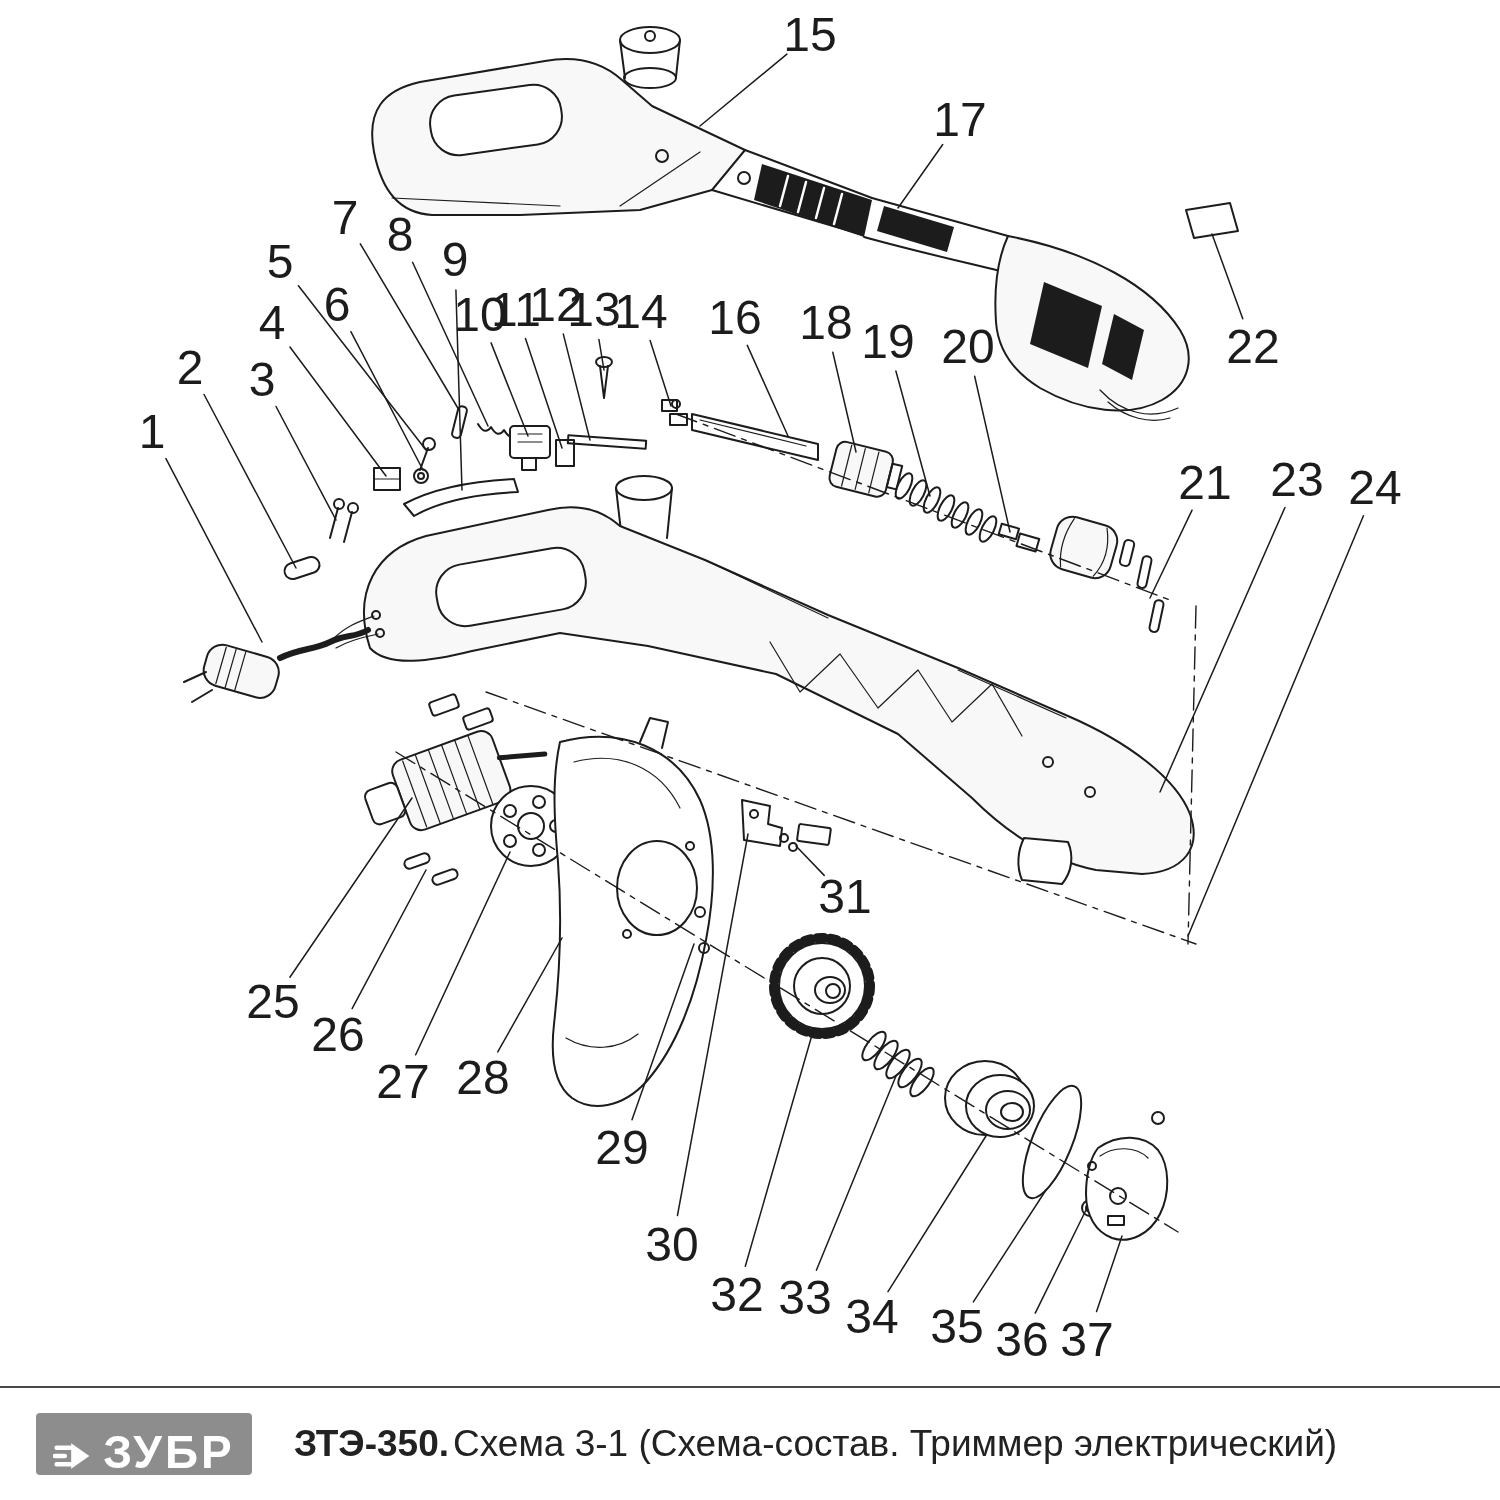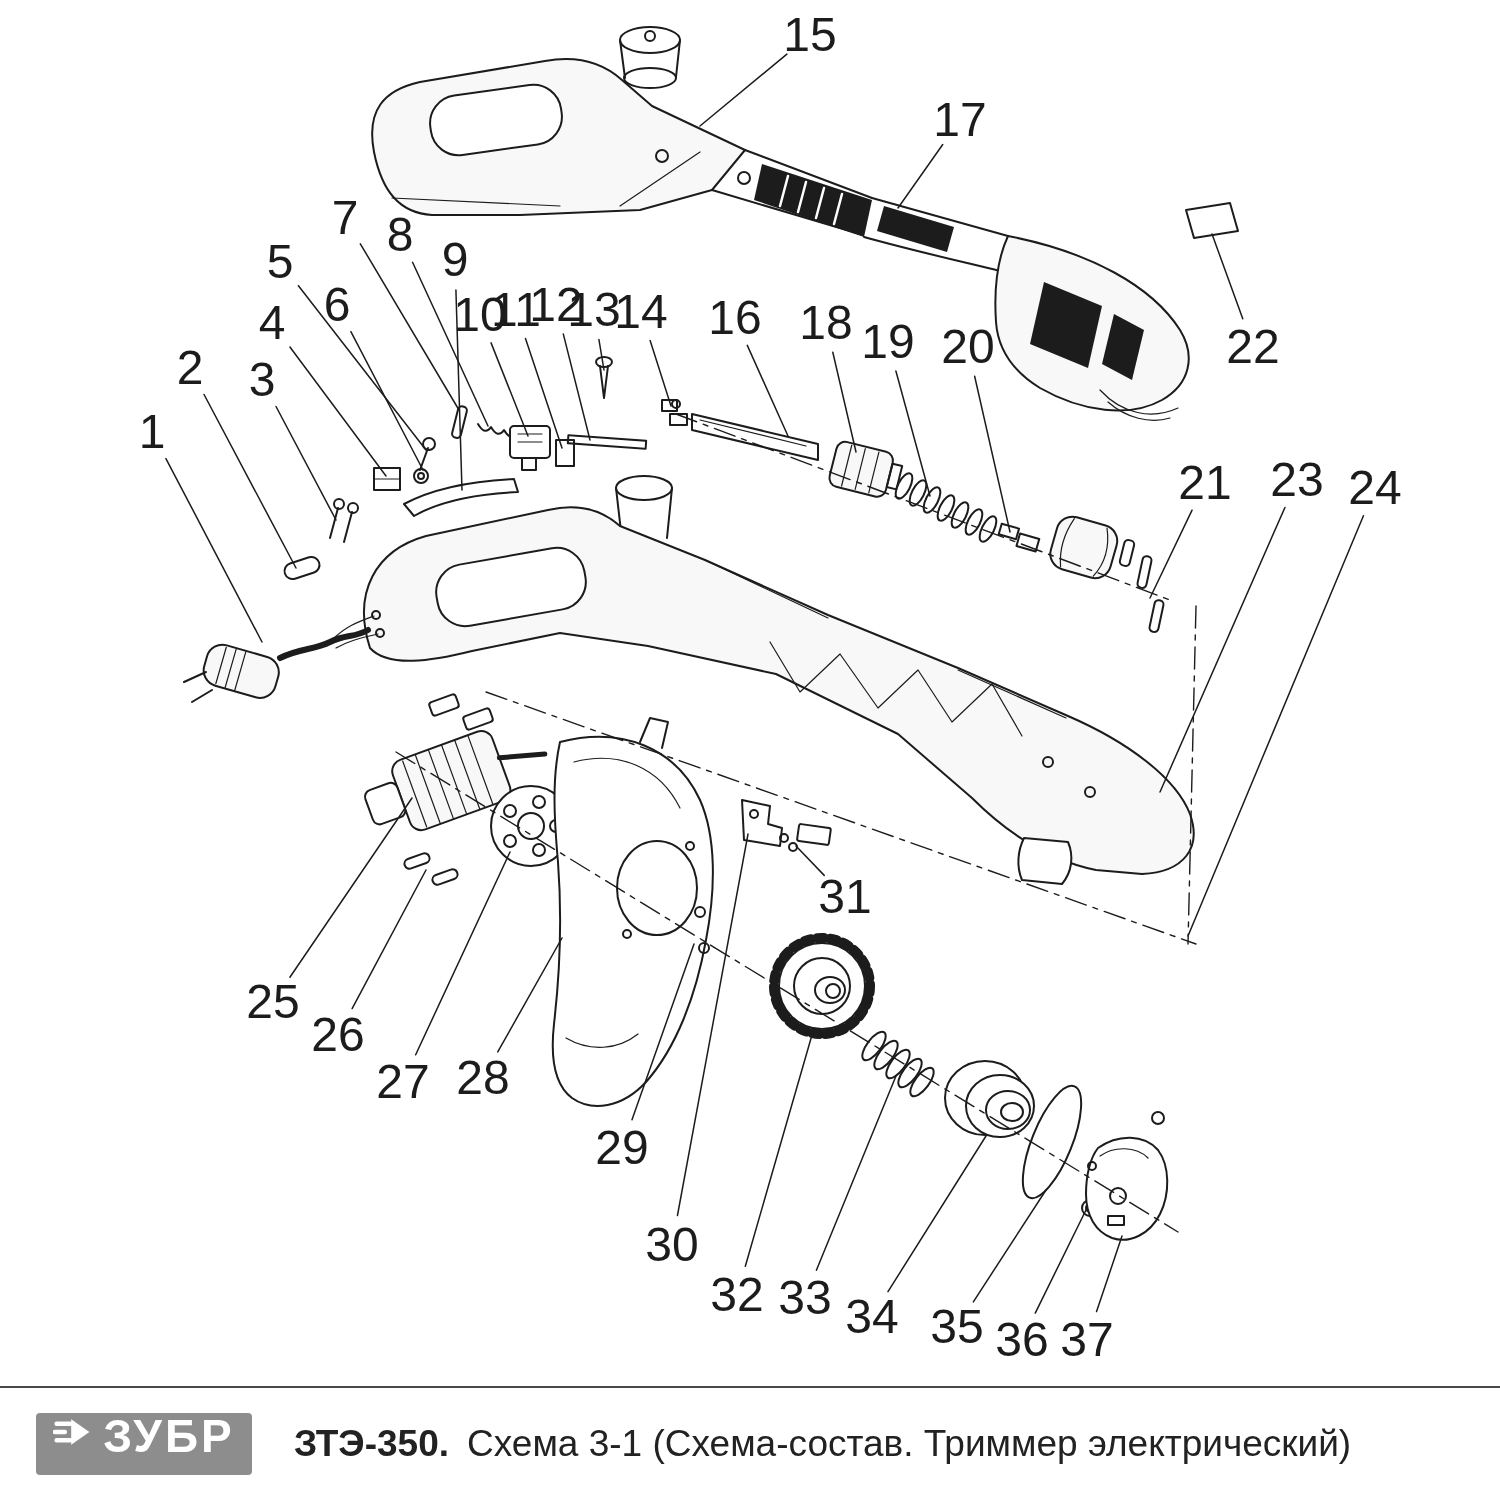--- a/index.html
+++ b/index.html
@@ -14,25 +14,25 @@
   .thin{stroke-width:1.2;}
   .whiteline{stroke:#ffffff;stroke-width:2.5;}
   .dashg line{stroke-dasharray:22 7 5 7;stroke-width:1.4;}
   .callouts line{stroke:#1c1c1c;stroke-width:1.5;}
   .callouts text{fill:#1c1c1c;font-size:48px;text-anchor:middle;stroke:none;
                  font-family:"Liberation Sans",sans-serif;}
 
   .footer{position:absolute;left:0;top:1386px;width:1500px;height:114px;
           border-top:2px solid #4a4a4a;display:flex;align-items:center;box-sizing:border-box;}
   .logo{margin-left:36px;width:216px;height:62px;border-radius:4px;
-        display:flex;align-items:flex-start;justify-content:center;gap:10px;}
+        display:flex;align-items:flex-end;justify-content:center;gap:10px;}
   .logo-text{font-weight:bold;font-size:46px;letter-spacing:3px;line-height:1;}
   .logo-arrow{width:40px;height:38px;}
   .caption{margin-left:42px;font-size:37px;color:#222222;white-space:nowrap;}
-  .caption .model{font-weight:bold;margin-right:18px;}
+  .caption .model{font-weight:bold;margin-right:4px;}
 </style>
 </head>
 <body>
 
 <div class="canvas">
 
   <svg class="diagram" viewBox="0 0 1500 1500">
     <g class="art">
 
       <g>

